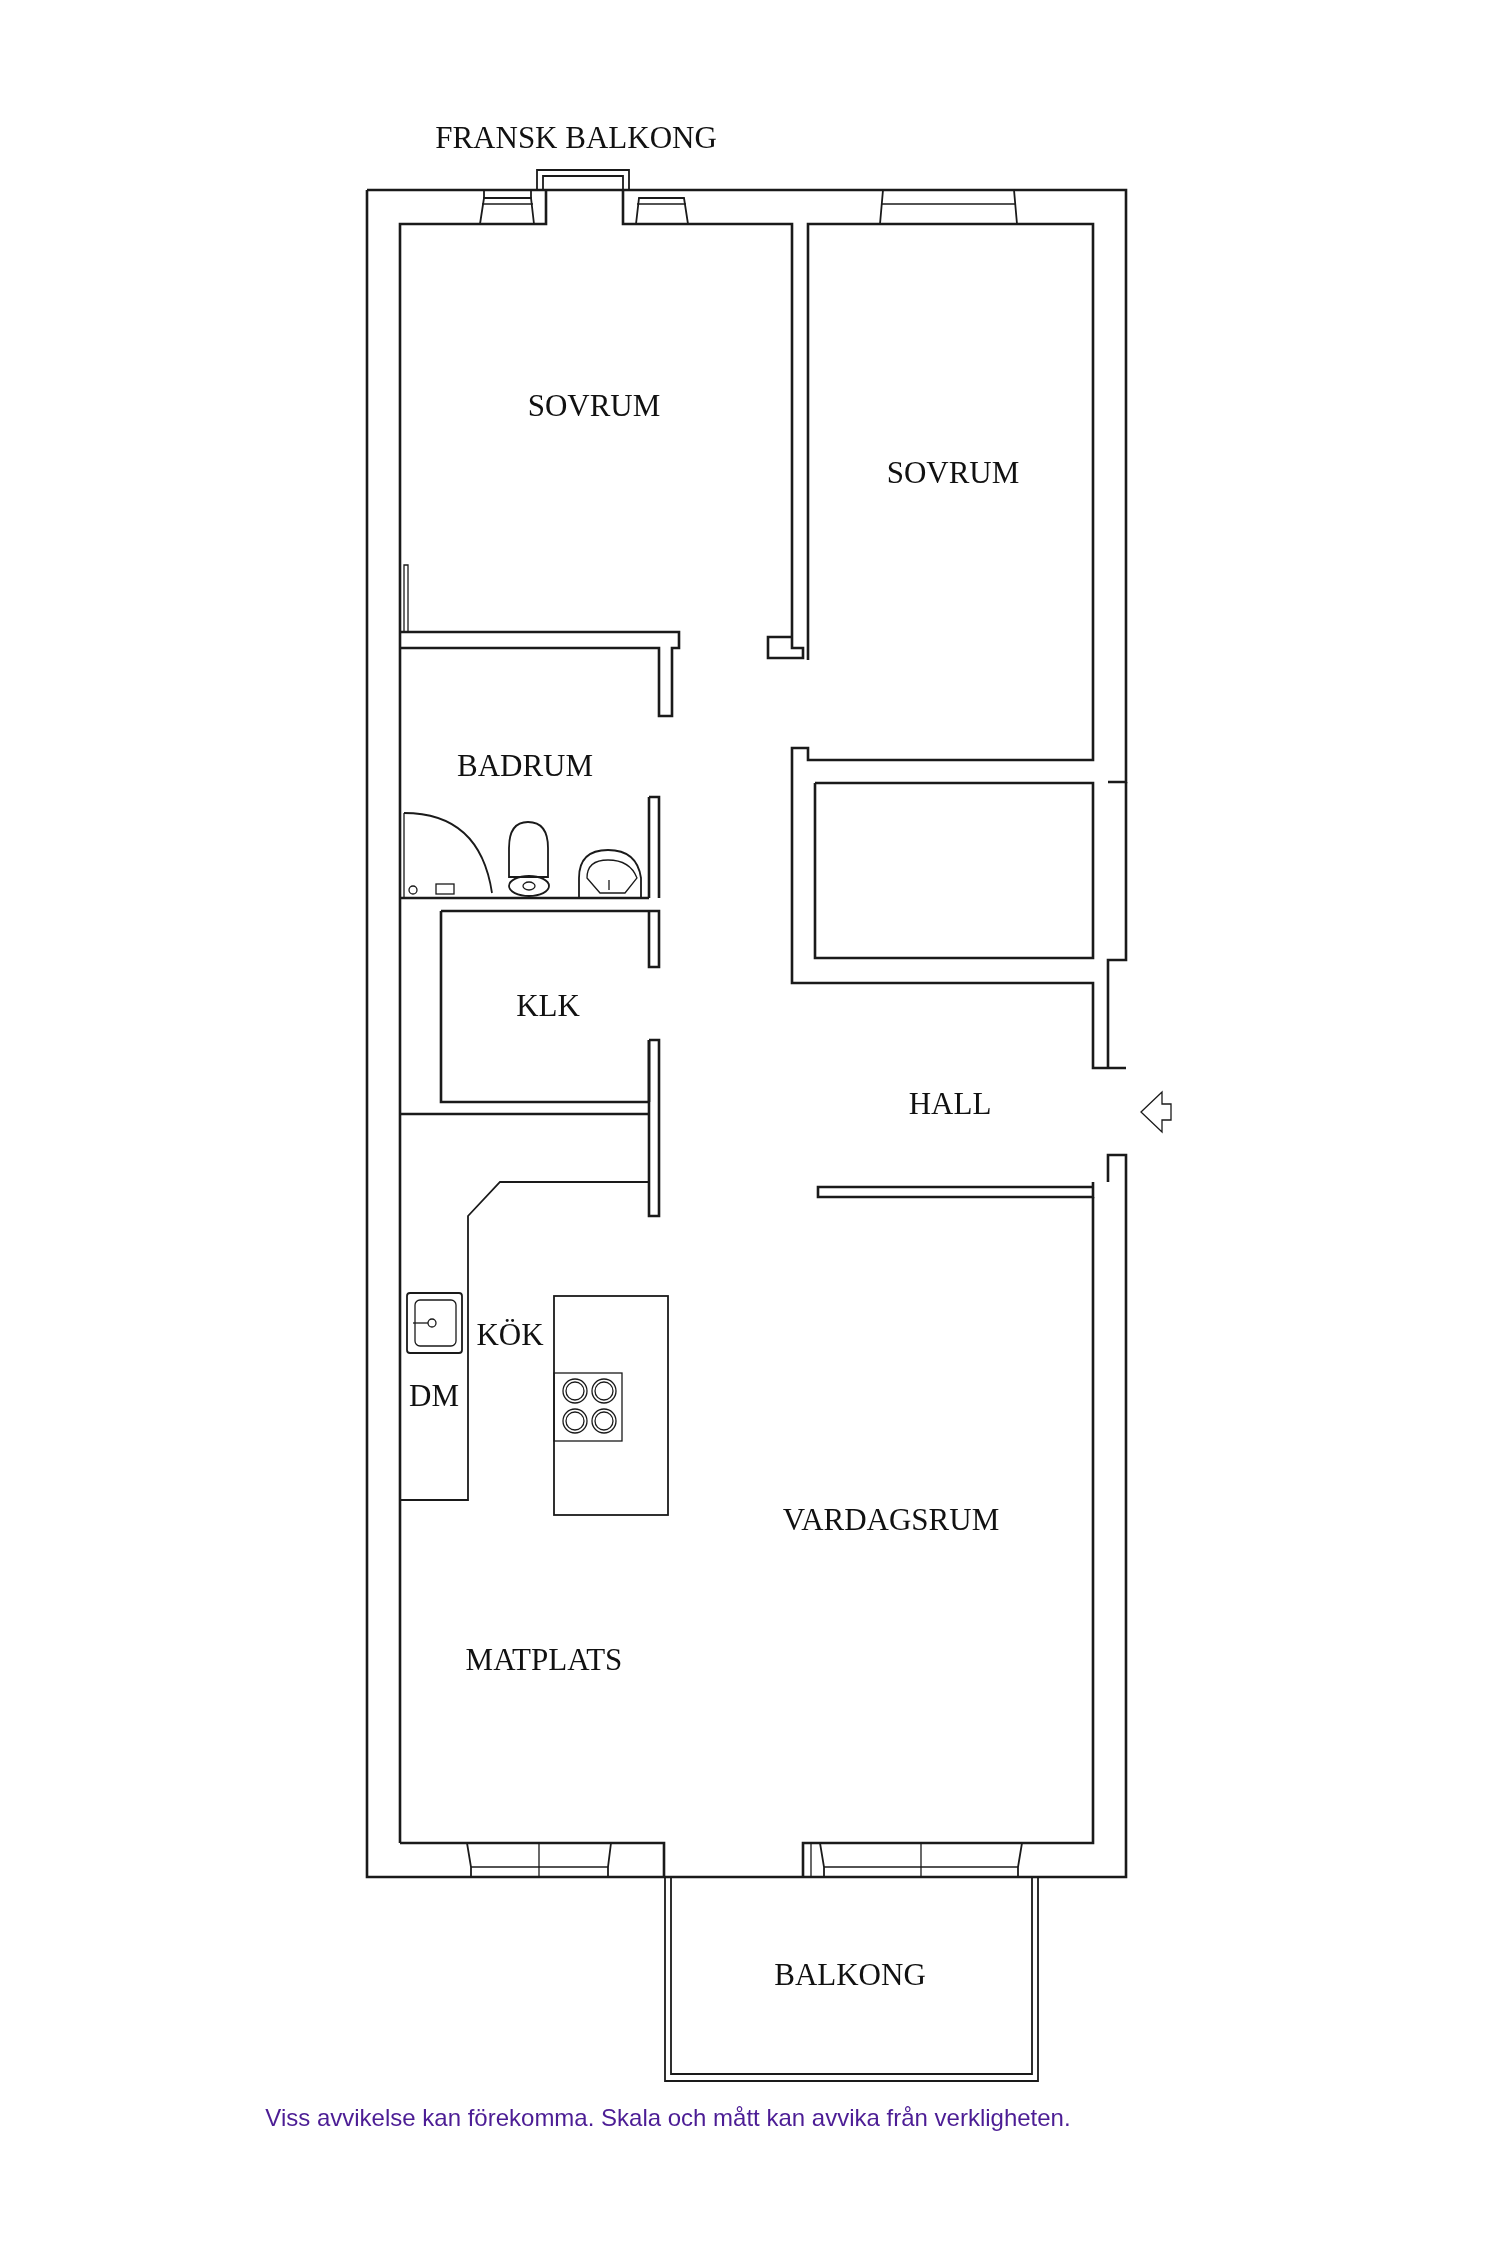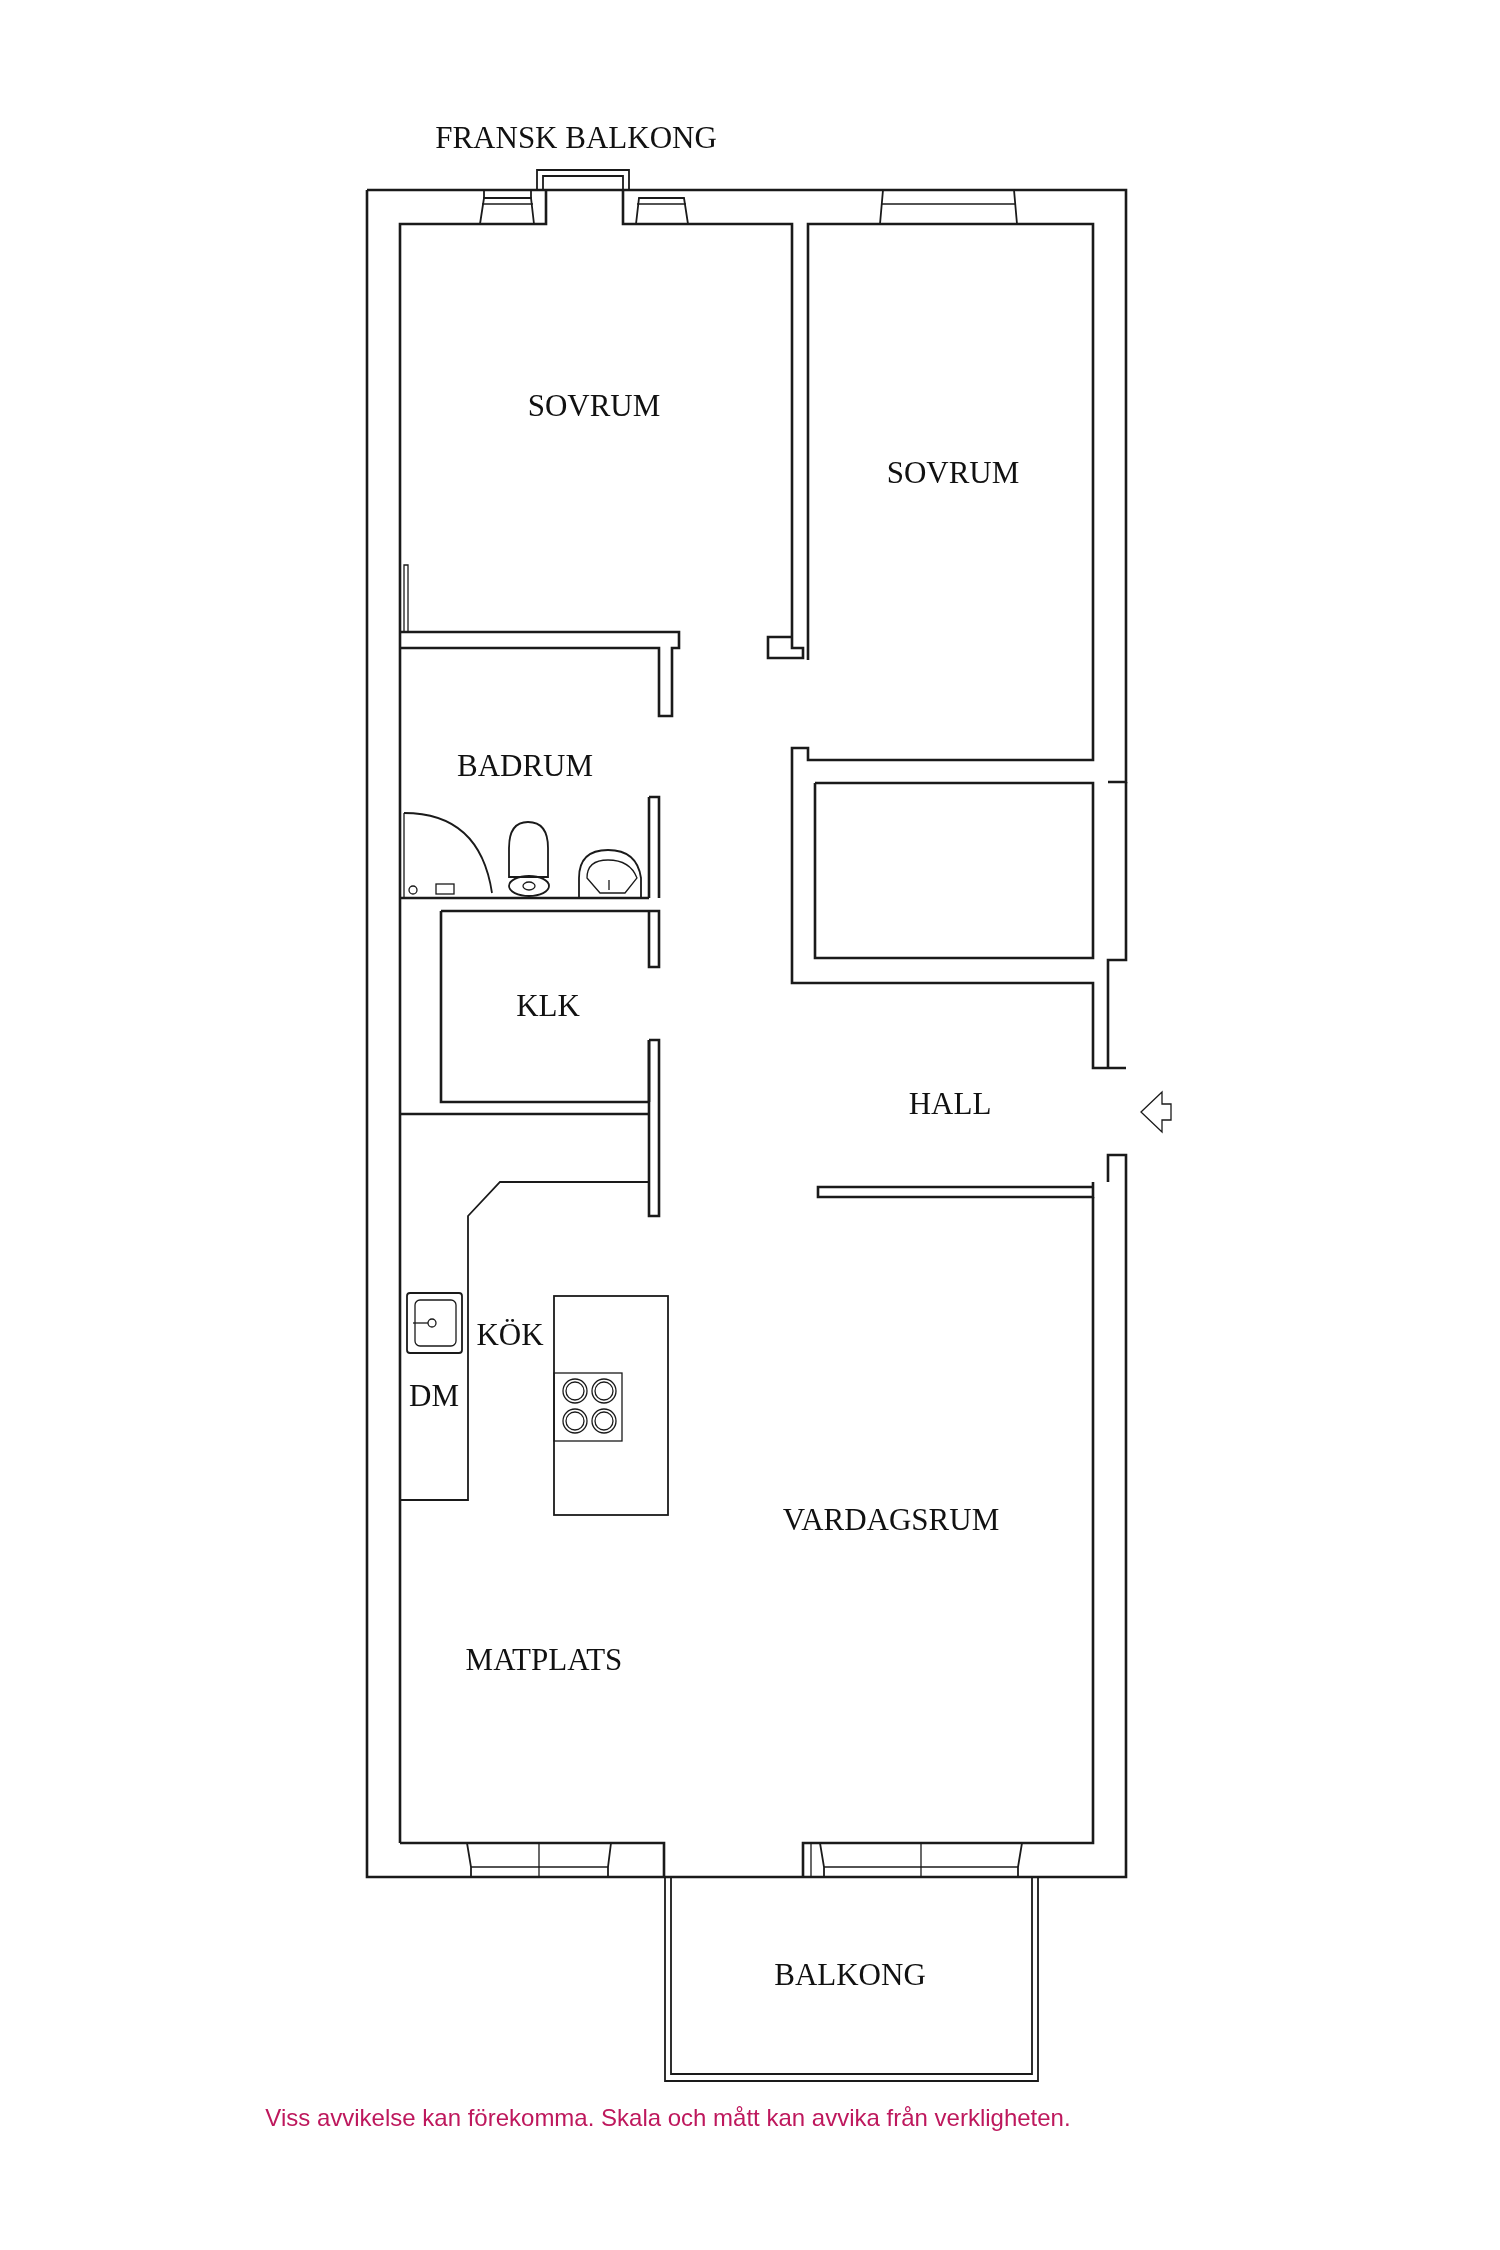--- a/index.html
+++ b/index.html
@@ -4,21 +4,21 @@
 <style>
   html, body { margin: 0; padding: 0; background: #ffffff; }
   body { width: 1500px; height: 2250px; position: relative; overflow: hidden; }
   svg.plan { position: absolute; left: 0; top: 0; width: 1500px; height: 2250px; }
   .w { fill: none; stroke: #1a1a1a; stroke-width: 2.6; }
   .t { fill: none; stroke: #1a1a1a; stroke-width: 1.8; }
   .thin { fill: none; stroke: #1a1a1a; stroke-width: 1.3; }
   .room-label { font-family: "Liberation Serif", "DejaVu Serif", serif; font-size: 31px; fill: #111; text-anchor: middle; }
   .title-label { font-family: "Liberation Serif", "DejaVu Serif", serif; font-size: 31px; fill: #111; text-anchor: middle; }
   .disclaimer { position: absolute; left: 0; width: 1336px; top: 2104px; text-align: center;
-    font-family: "Liberation Sans", "DejaVu Sans", sans-serif; font-size: 24px; color: #be185d; }
+    font-family: "Liberation Sans", "DejaVu Sans", sans-serif; font-size: 24px; color: #4c1d95; }
 </style>
 </head>
 <body>
 
 <svg class="plan" viewBox="0 0 1500 2250" xmlns="http://www.w3.org/2000/svg">
 
   <text class="title-label" x="576" y="148">FRANSK BALKONG</text>
 
   <g>
     <polyline class="t" points="537,190 537,170 629,170 629,190"></polyline>

